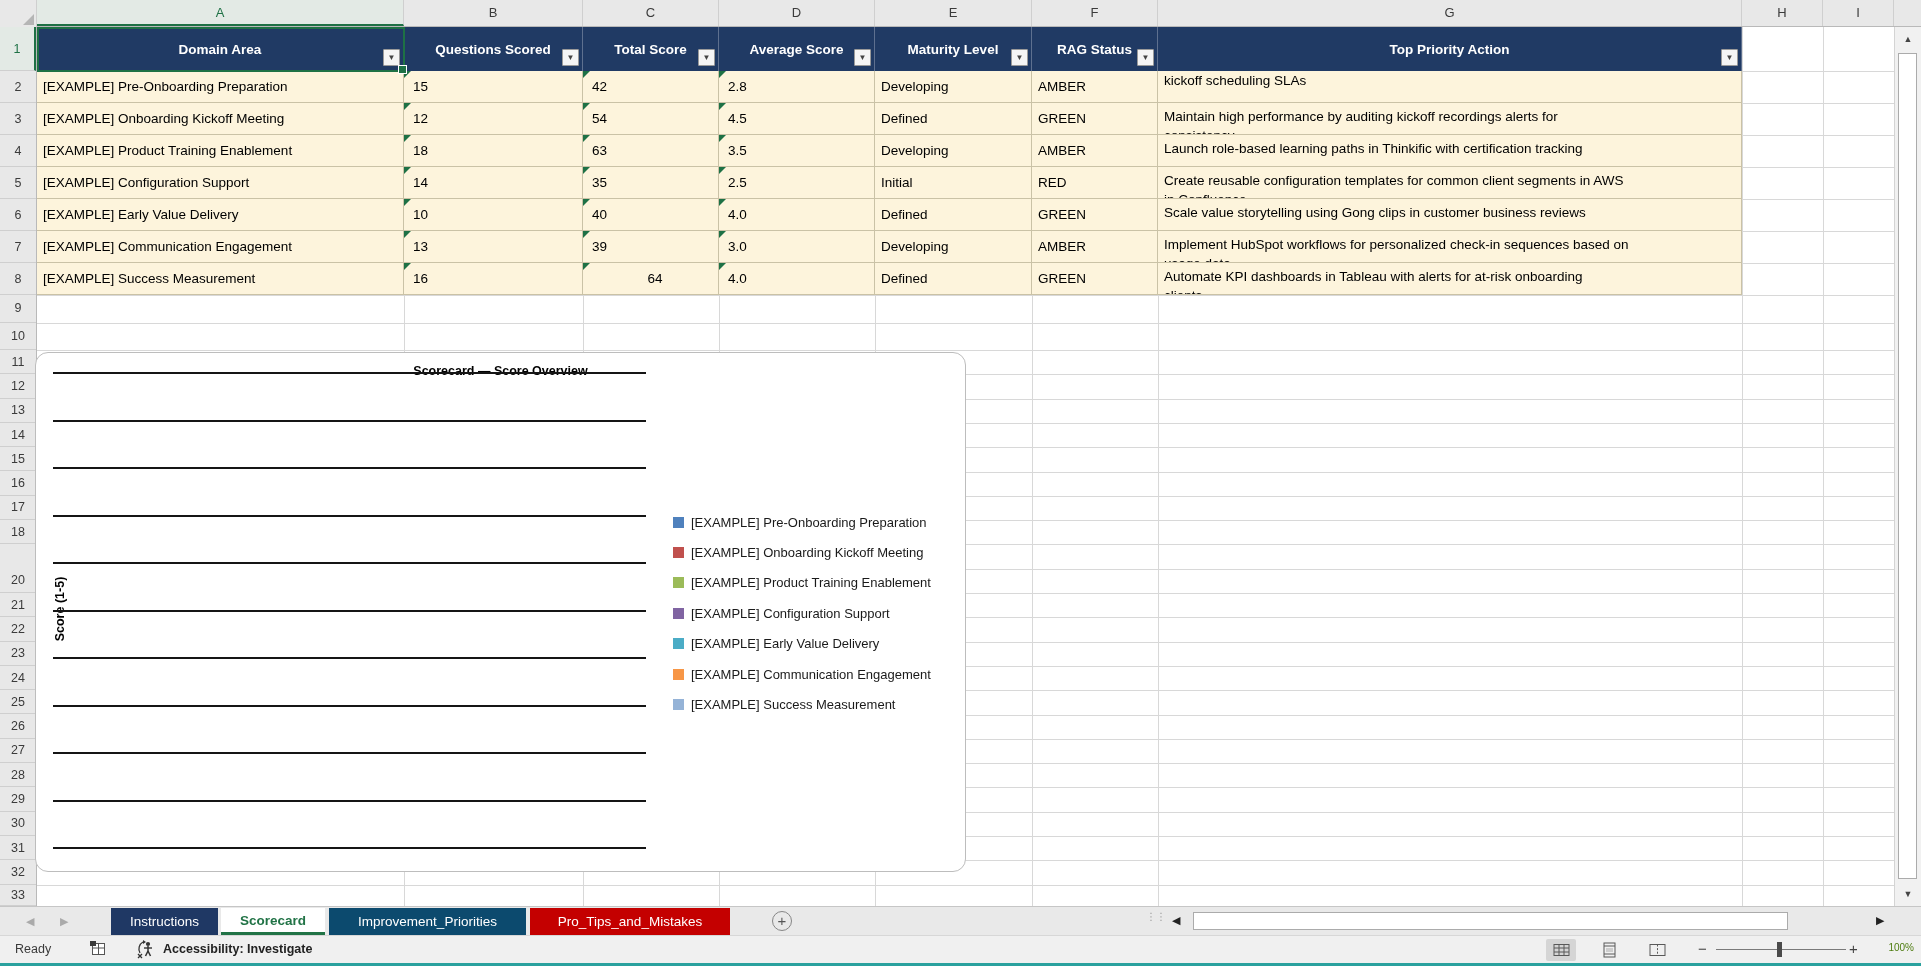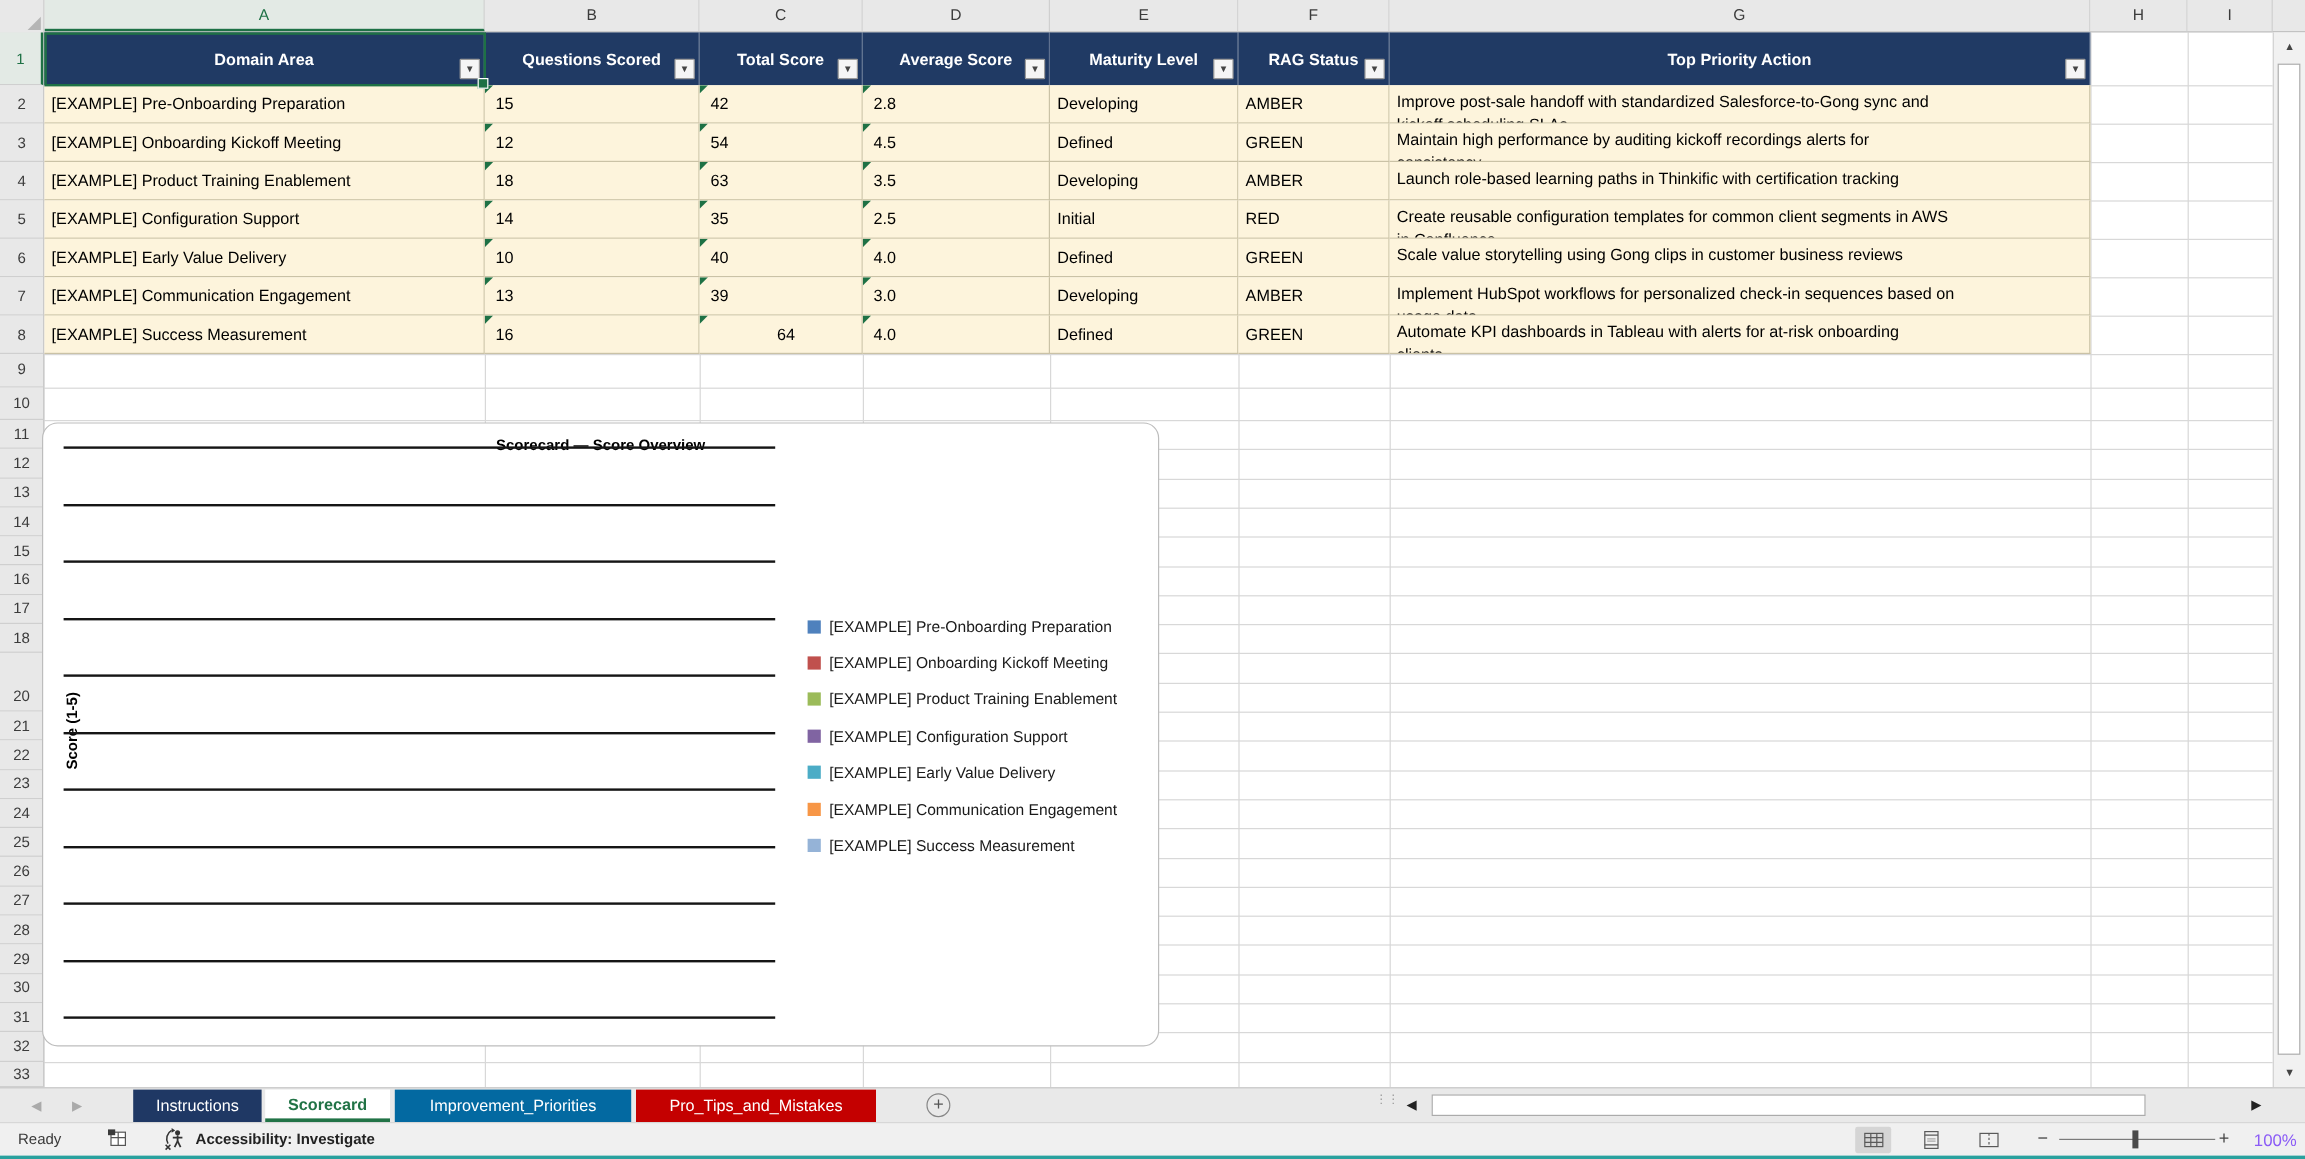--- a/index.html
+++ b/index.html
@@ -49,21 +49,21 @@
   #splitdots{position:absolute;left:1146px;top:7px;width:8px;height:15px;color:#9a9a9a;font-size:10px;line-height:5px;letter-spacing:0;}
   
   #statusbar{position:absolute;left:0;top:935px;width:1921px;height:28px;background:#f0f0f0;border-top:1px solid #d7d7d7;box-sizing:border-box;font-size:12.5px;color:#3a3a3a;}
   #ready{position:absolute;left:15px;top:6px;}
   #a11y-text{position:absolute;left:163px;top:6px;font-weight:bold;color:#222;}
   .viewbtn{position:absolute;top:3px;width:30px;height:22px;display:flex;align-items:center;justify-content:center;border-radius:2px;}
   .viewbtn.active{background:#d5d5d5;}
   #zoomtrack{position:absolute;left:1716px;top:13px;width:130px;height:1px;background:#7a7a7a;}
   #zoomhandle{position:absolute;left:1777px;top:6px;width:5px;height:15px;background:#4a4a4a;}
   .zoomsign{position:absolute;top:4px;font-size:15px;color:#444;}
-  #zoomlabel{position:absolute;left:1868px;top:6px;width:46px;text-align:right;font-size:14px;color:#8b5cf6;}
+  #zoomlabel{position:absolute;left:1868px;top:6px;width:46px;text-align:right;font-size:10px;color:#4d7c0f;}
   #tealedge{position:absolute;left:0;top:963px;width:1921px;height:3px;background:#2aa19e;}
 </style>
 </head>
 <body>
 
 <div id="app">
   <div id="gridlayer">
       <div class="vline" style="left: 404px; top: 27px; height: 879px;"></div>
       <div class="vline" style="left: 583px; top: 27px; height: 879px;"></div>
       <div class="vline" style="left: 719px; top: 27px; height: 879px;"></div>
@@ -201,21 +201,20 @@
         <div class="greentri"></div>
         <div class="t1" style="padding-left: 9px;">2.8</div>
       </div>
       <div class="dcell" style="left: 875px; top: 71px; width: 157px; height: 32px;">
         <div class="t1">Developing</div>
       </div>
       <div class="dcell" style="left: 1032px; top: 71px; width: 126px; height: 32px;">
         <div class="t1">AMBER</div>
       </div>
       <div class="dcell" style="left: 1158px; top: 71px; width: 584px; height: 32px;">
-        <div class="w1">Improve post-sale handoff with standardized Salesforce-to-Gong sync and</div>
         <div class="w2">kickoff scheduling SLAs</div>
       </div>
       <div class="dcell" style="left: 37px; top: 103px; width: 367px; height: 32px;">
         <div class="t1">[EXAMPLE] Onboarding Kickoff Meeting</div>
       </div>
       <div class="dcell" style="left: 404px; top: 103px; width: 179px; height: 32px;">
         <div class="greentri"></div>
         <div class="t1" style="padding-left: 9px;">12</div>
       </div>
       <div class="dcell" style="left: 583px; top: 103px; width: 136px; height: 32px;">
@@ -421,21 +420,21 @@
   <div id="tabstrip">
     <div class="tabnav" style="left:26px;">◀</div>
     <div class="tabnav" style="left:60px;">▶</div>
     <div id="tabs">
         <div class="tab" style="left: 111px; width: 107px; background: rgb(31, 56, 100); color: rgb(255, 255, 255);">
           <div>Instructions</div>
         </div>
         <div class="tab" style="left: 221px; width: 104px; background: rgb(255, 255, 255); color: rgb(33, 115, 70); font-weight: bold; border-bottom: 3px solid rgb(33, 115, 70);">
           <div>Scorecard</div>
         </div>
-        <div class="tab" style="left: 329px; width: 197px; background: #0369a1; color: rgb(255, 255, 255);">
+        <div class="tab" style="left: 329px; width: 197px; background: #0c4a6e; color: rgb(255, 255, 255);">
           <div>Improvement_Priorities</div>
         </div>
         <div class="tab" style="left: 530px; width: 200px; background: rgb(196, 0, 0); color: rgb(255, 255, 255);">
           <div>Pro_Tips_and_Mistakes</div>
         </div>
       </div>
     <div id="plusbtn">+</div>
     <div id="splitdots">⋮⋮</div>
     <div class="harrow" style="left:1172px;">◀</div>
     <div id="hthumb"></div>

